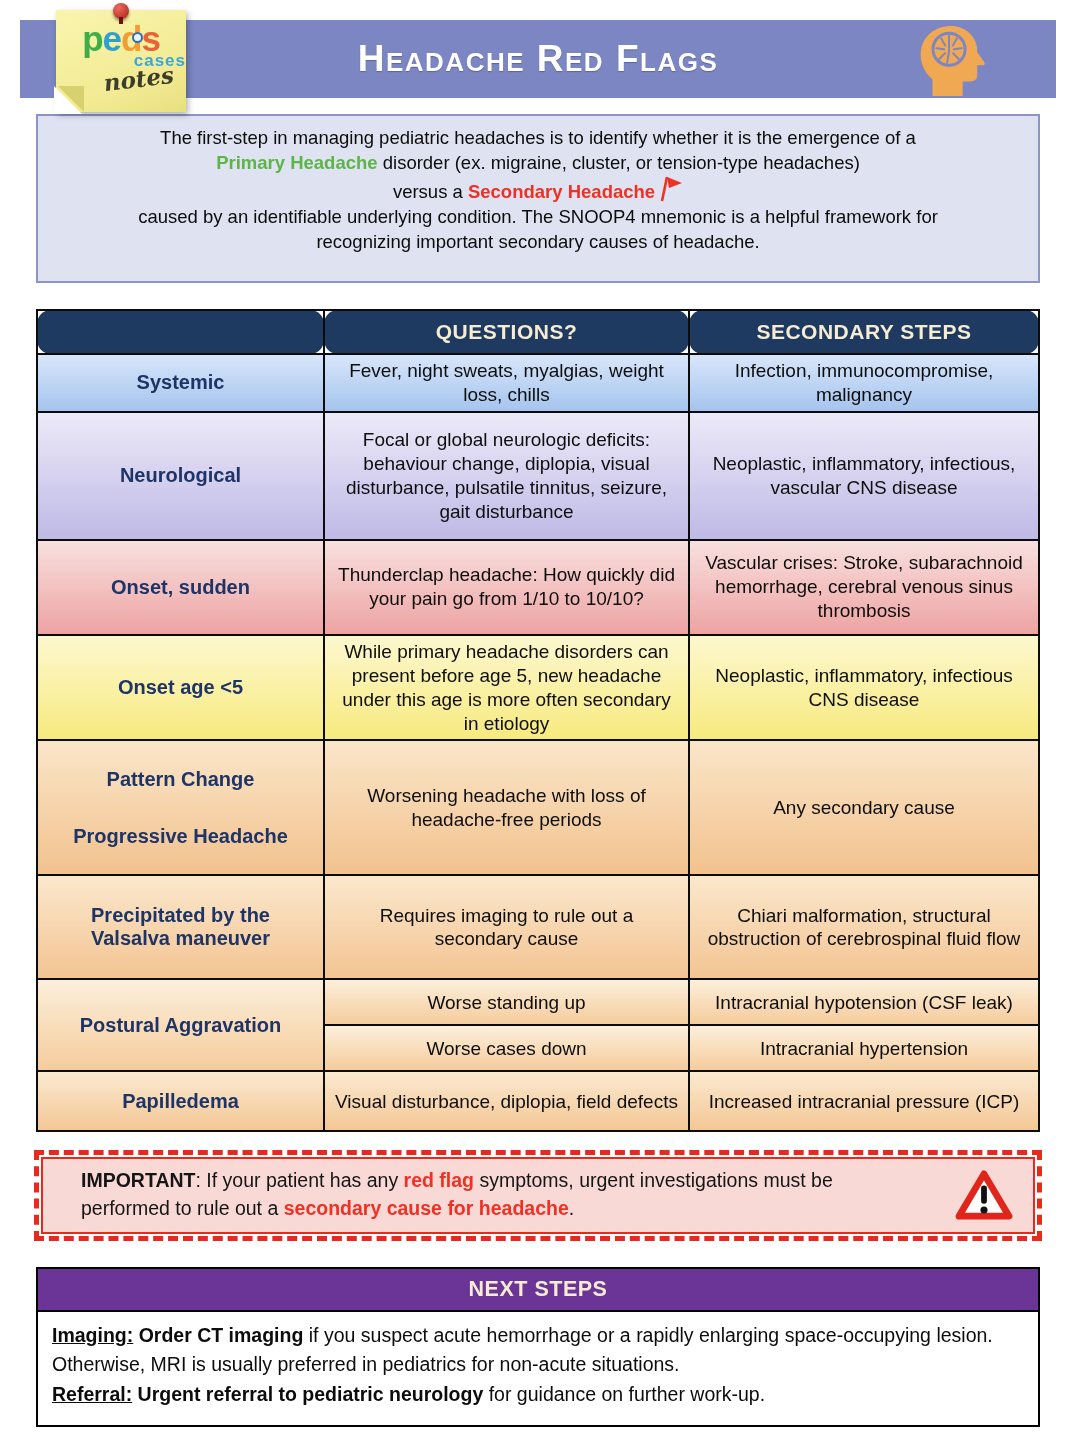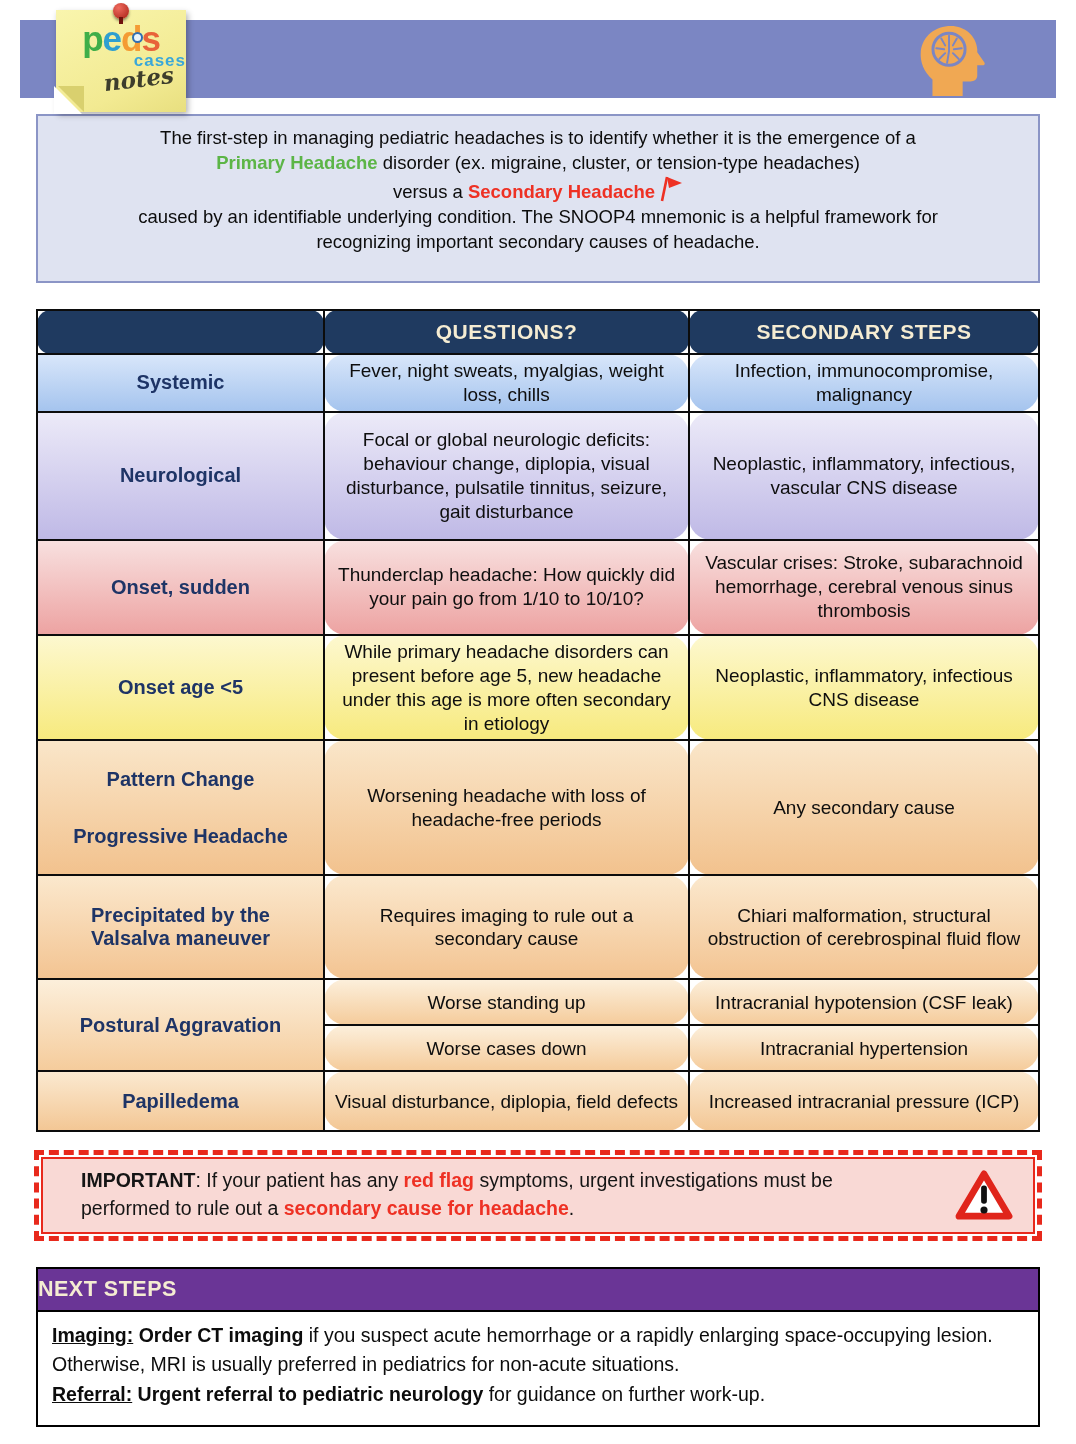--- a/index.html
+++ b/index.html
@@ -50,21 +50,21 @@
   .red   { color:#ee3124; font-weight:bold; }
   .flag-svg { vertical-align:-4px; margin-left:4px; }
 
   
   table.rf { margin:26px 36px 0 36px; width:1002px; border-collapse:collapse; table-layout:fixed; }
   .rf th, .rf td { border:2.5px solid #0c0c0c; text-align:center; vertical-align:middle;
     padding:4px 10px; }
   .rf thead th { background:#1f3a60; color:#f5ecd2; font-size:21px; height:44px;
     letter-spacing:.5px;border-radius:14px; }
   .rf tbody th { color:#1e3466; font-size:20px; font-weight:bold; }
-  .rf td { font-size:19px; line-height:1.26; color:#0e0e0e;border-radius:22px; }
+  .rf td { font-size:19px; line-height:1.26; color:#0e0e0e; }
   .lbl-narrow { max-width:230px; margin:0 auto; }
   .lbl-gap { margin-top:34px; }
 
   tr.r0 > * { background:linear-gradient(to bottom,#d8e6fa 0%,#a5c4ee 100%); height:58px; }
   tr.r1 > * { background:linear-gradient(to bottom,#eceaf8 0%,#bfb9e6 100%); height:128px; }
   tr.r2 > * { background:linear-gradient(to bottom,#f8e0df 0%,#eda3a2 100%); height:95px; }
   tr.r3 > * { background:linear-gradient(to bottom,#fdf8cf 0%,#f7ea7e 100%); height:96px; }
   tr.r4 > * { background:linear-gradient(to bottom,#fae6c9 0%,#f2c28e 100%); height:135px; }
   tr.r5 > * { background:linear-gradient(to bottom,#fbe8cd 0%,#f3c492 100%); height:104px; }
   tr.r6a > *, tr.r6b > * { background:linear-gradient(to bottom,#fcefdb 0%,#f5cc9c 100%); height:46px; }
@@ -74,35 +74,36 @@
   .warn-outer { margin:18px 34px 0 34px; border:5px dashed #e8291c; background:#fff; }
   .warn-inner { border:2px solid #e8291c; background:#f9d9d5; margin:2px;
     padding:8px 110px 10px 38px; font-size:19.5px; line-height:1.4; position:relative;
     min-height:52px; display:flex; align-items:center; color:#151515; }
   .warn-tri { position:absolute; right:20px; top:50%; transform:translateY(-50%); line-height:0; }
   .b { font-weight:bold; }
   .ub { font-weight:bold; text-decoration:underline; }
 
   
   .ns-header { margin:26px 36px 0 36px; background:#6a3596; border:2.5px solid #000;
-    color:#f5ecd2; font-weight:bold; font-size:21.5px; padding:8px 0;
+    text-align:center; color:#f5ecd2; font-weight:bold; font-size:21.5px; padding:8px 0;
     letter-spacing:.5px; }
   .ns-body { margin:0 36px; border:2.5px solid #000; border-top:none; background:#fff;
     padding:9px 14px 16px 14px; font-size:19.5px; line-height:1.5; color:#0c0c0c; }
 
   
   .footer { margin-top:22px; background:#7b86c3; color:#ffffff; text-align:center;
     padding:8px 30px 14px 30px; font-size:19.5px; line-height:1.35; }
   .footer-date { font-weight:bold; font-size:20.5px; }
   .footer-credits { max-width:1008px; margin:2px auto 0 auto; }
 </style>
 </head>
 <body>
 
 <div class="banner">
+  <h1 class="page-title">Headache Red Flags</h1>
   <div class="brain-wrap">
     <svg width="76" height="74" viewBox="0 0 78 76">
       <path d="M21 76 L21 59 C12 51 8 41 9 30 C11 14 24 4 40 4 C54 4 66 14 67 28 L67 31 L74 41 C75.5 43 74.5 44.5 72 44.5 L67 44.5 L67 55 C67 59 64 61 60 61 L52 61 L52 76 Z" fill="#f0a853"></path>
       <circle cx="38" cy="28" r="16.5" fill="none" stroke="#7b86c3" stroke-width="3"></circle>
       <g stroke="#7b86c3" stroke-width="2" fill="none" stroke-linecap="round">
         <path d="M38 14 L38 30 L36 42"></path>
         <path d="M30 17 L34 24"></path>
         <path d="M46 17 L42 24"></path>
         <path d="M25 27 L33 28"></path>
         <path d="M51 27 L43 28"></path>

